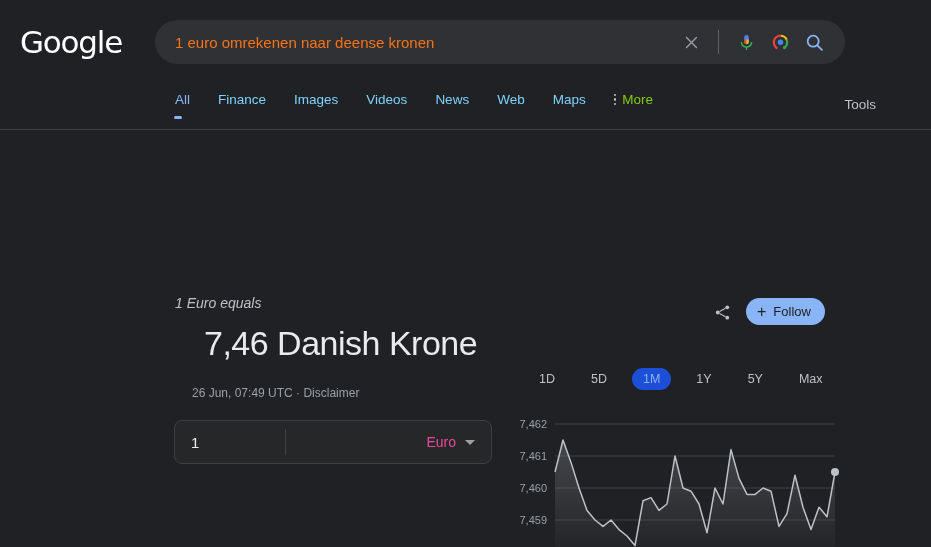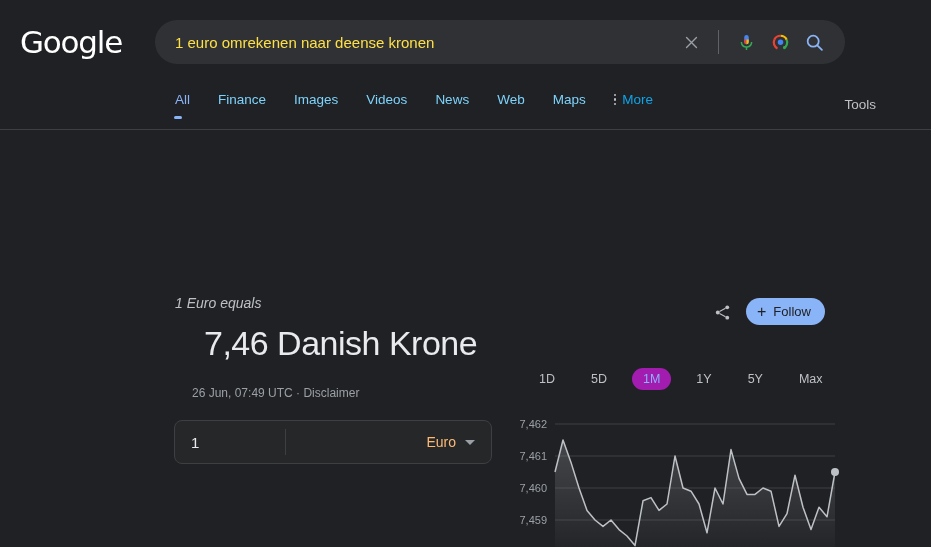--- a/index.html
+++ b/index.html
@@ -21,41 +21,41 @@
   }
 
   .searchbar {
     position: absolute; left: 155px; top: 20px;
     width: 690px; height: 44px;
     background: #303134; border-radius: 24px;
     display: flex; align-items: center;
   }
   .search-input-text {
     flex: 1; padding-left: 20px; font-size: 15px;
-    color: #fde047; white-space: nowrap; overflow: hidden;
+    color: #f97316; white-space: nowrap; overflow: hidden;
   }
   .clear-x {
     width: 34px; height: 34px; display: flex; align-items: center; justify-content: center;
     color: #9aa0a6; font-size: 19px; font-weight: 300; cursor: pointer;
   }
   .vdiv { width: 1px; height: 24px; background: #5f6368; margin: 0 10px; }
   .sb-icon { width: 34px; height: 34px; display: flex; align-items: center; justify-content: center; cursor: pointer; }
   .sb-icon.last { margin-right: 14px; }
 
   .nav { position: absolute; left: 175px; top: 92px; display: flex; align-items: flex-start; gap: 6px; }
   .nav-item {
     font-size: 13.5px; color: #7dd3fc; padding: 0 14px 12px 0;
     margin-right: 8px; cursor: pointer; white-space: nowrap; position: relative;
   }
   .nav-item.active { color: #8ab4f8; }
   .nav-item.active::after {
     content: ""; position: absolute; left: -1px; right: 22px; bottom: 0;
     height: 3px; background: #8ab4f8; border-radius: 2px;
   }
-  .nav-more { display: flex; align-items: center; gap: 6px; font-size: 13.5px; color: #0ea5e9; cursor: pointer; }
+  .nav-more { display: flex; align-items: center; gap: 6px; font-size: 13.5px; color: #84cc16; cursor: pointer; }
   .dots-v { display: flex; flex-direction: column; gap: 2px; }
   .dots-v i { width: 2.5px; height: 2.5px; background: #bdc1c6; border-radius: 50%; display: block; }
   .tools { position: absolute; right: 55px; top: 97px; font-size: 13.5px; color: #bdc1c6; cursor: pointer; text-align: right; }
 
   
   .main { position: relative; width: 931px; height: 417px; }
 
   .kp-label { position: absolute; left: 175px; top: 165px; font-size: 14px; color: #bdc1c6; font-style: italic; }
   .kp-title { position: absolute; left: 172px; top: 194px; font-size: 34px; color: #e8eaed; font-weight: 400; letter-spacing: -0.5px; margin-left: 32px; }
   .kp-meta { position: absolute; left: 192px; top: 256px; font-size: 12px; color: #9aa0a6; }
@@ -77,31 +77,31 @@
     position: absolute; left: 174px; width: 318px; height: 44px;
     background: #262729; border: 1px solid #3c4043; border-radius: 8px;
     display: flex; align-items: center; cursor: text;
   }
   .conv-row.r1 { top: 290px; }
   .conv-row.r2 { top: 350px; }
   .conv-amt { padding-left: 16px; font-size: 15px; color: #e8eaed; flex: 0 0 110px; }
   .conv-sep { width: 1px; height: 26px; background: #3c4043; }
   .conv-cur {
     flex: 1; display: flex; align-items: center; justify-content: flex-end;
-    gap: 9px; padding-right: 16px; font-size: 14px; color: #fdba74; cursor: pointer;
+    gap: 9px; padding-right: 16px; font-size: 14px; color: #ec4899; cursor: pointer;
   }
   .chev { width: 0; height: 0; border-left: 5px solid transparent; border-right: 5px solid transparent; border-top: 5px solid #9aa0a6; }
 
   
   .ranges { position: absolute; left: 528px; top: 238px; display: flex; gap: 0; align-items: center; }
   .range {
     font-size: 12.5px; color: #bdc1c6; padding: 4px 11px; border-radius: 12px;
     cursor: pointer; margin-right: 14px;
   }
-  .range.active { background: #a21caf; color: #8ab4f8; text-align: right; }
+  .range.active { background: #1d4ed8; color: #8ab4f8; text-align: right; }
 
   .chart-wrap { position: absolute; left: 500px; top: 278px; width: 340px; height: 175px; }
   .chart-svg { display: block; }
 </style>
 </head>
 <body>
 
 <div class="header">
 
   <div class="logo">Google</div>

